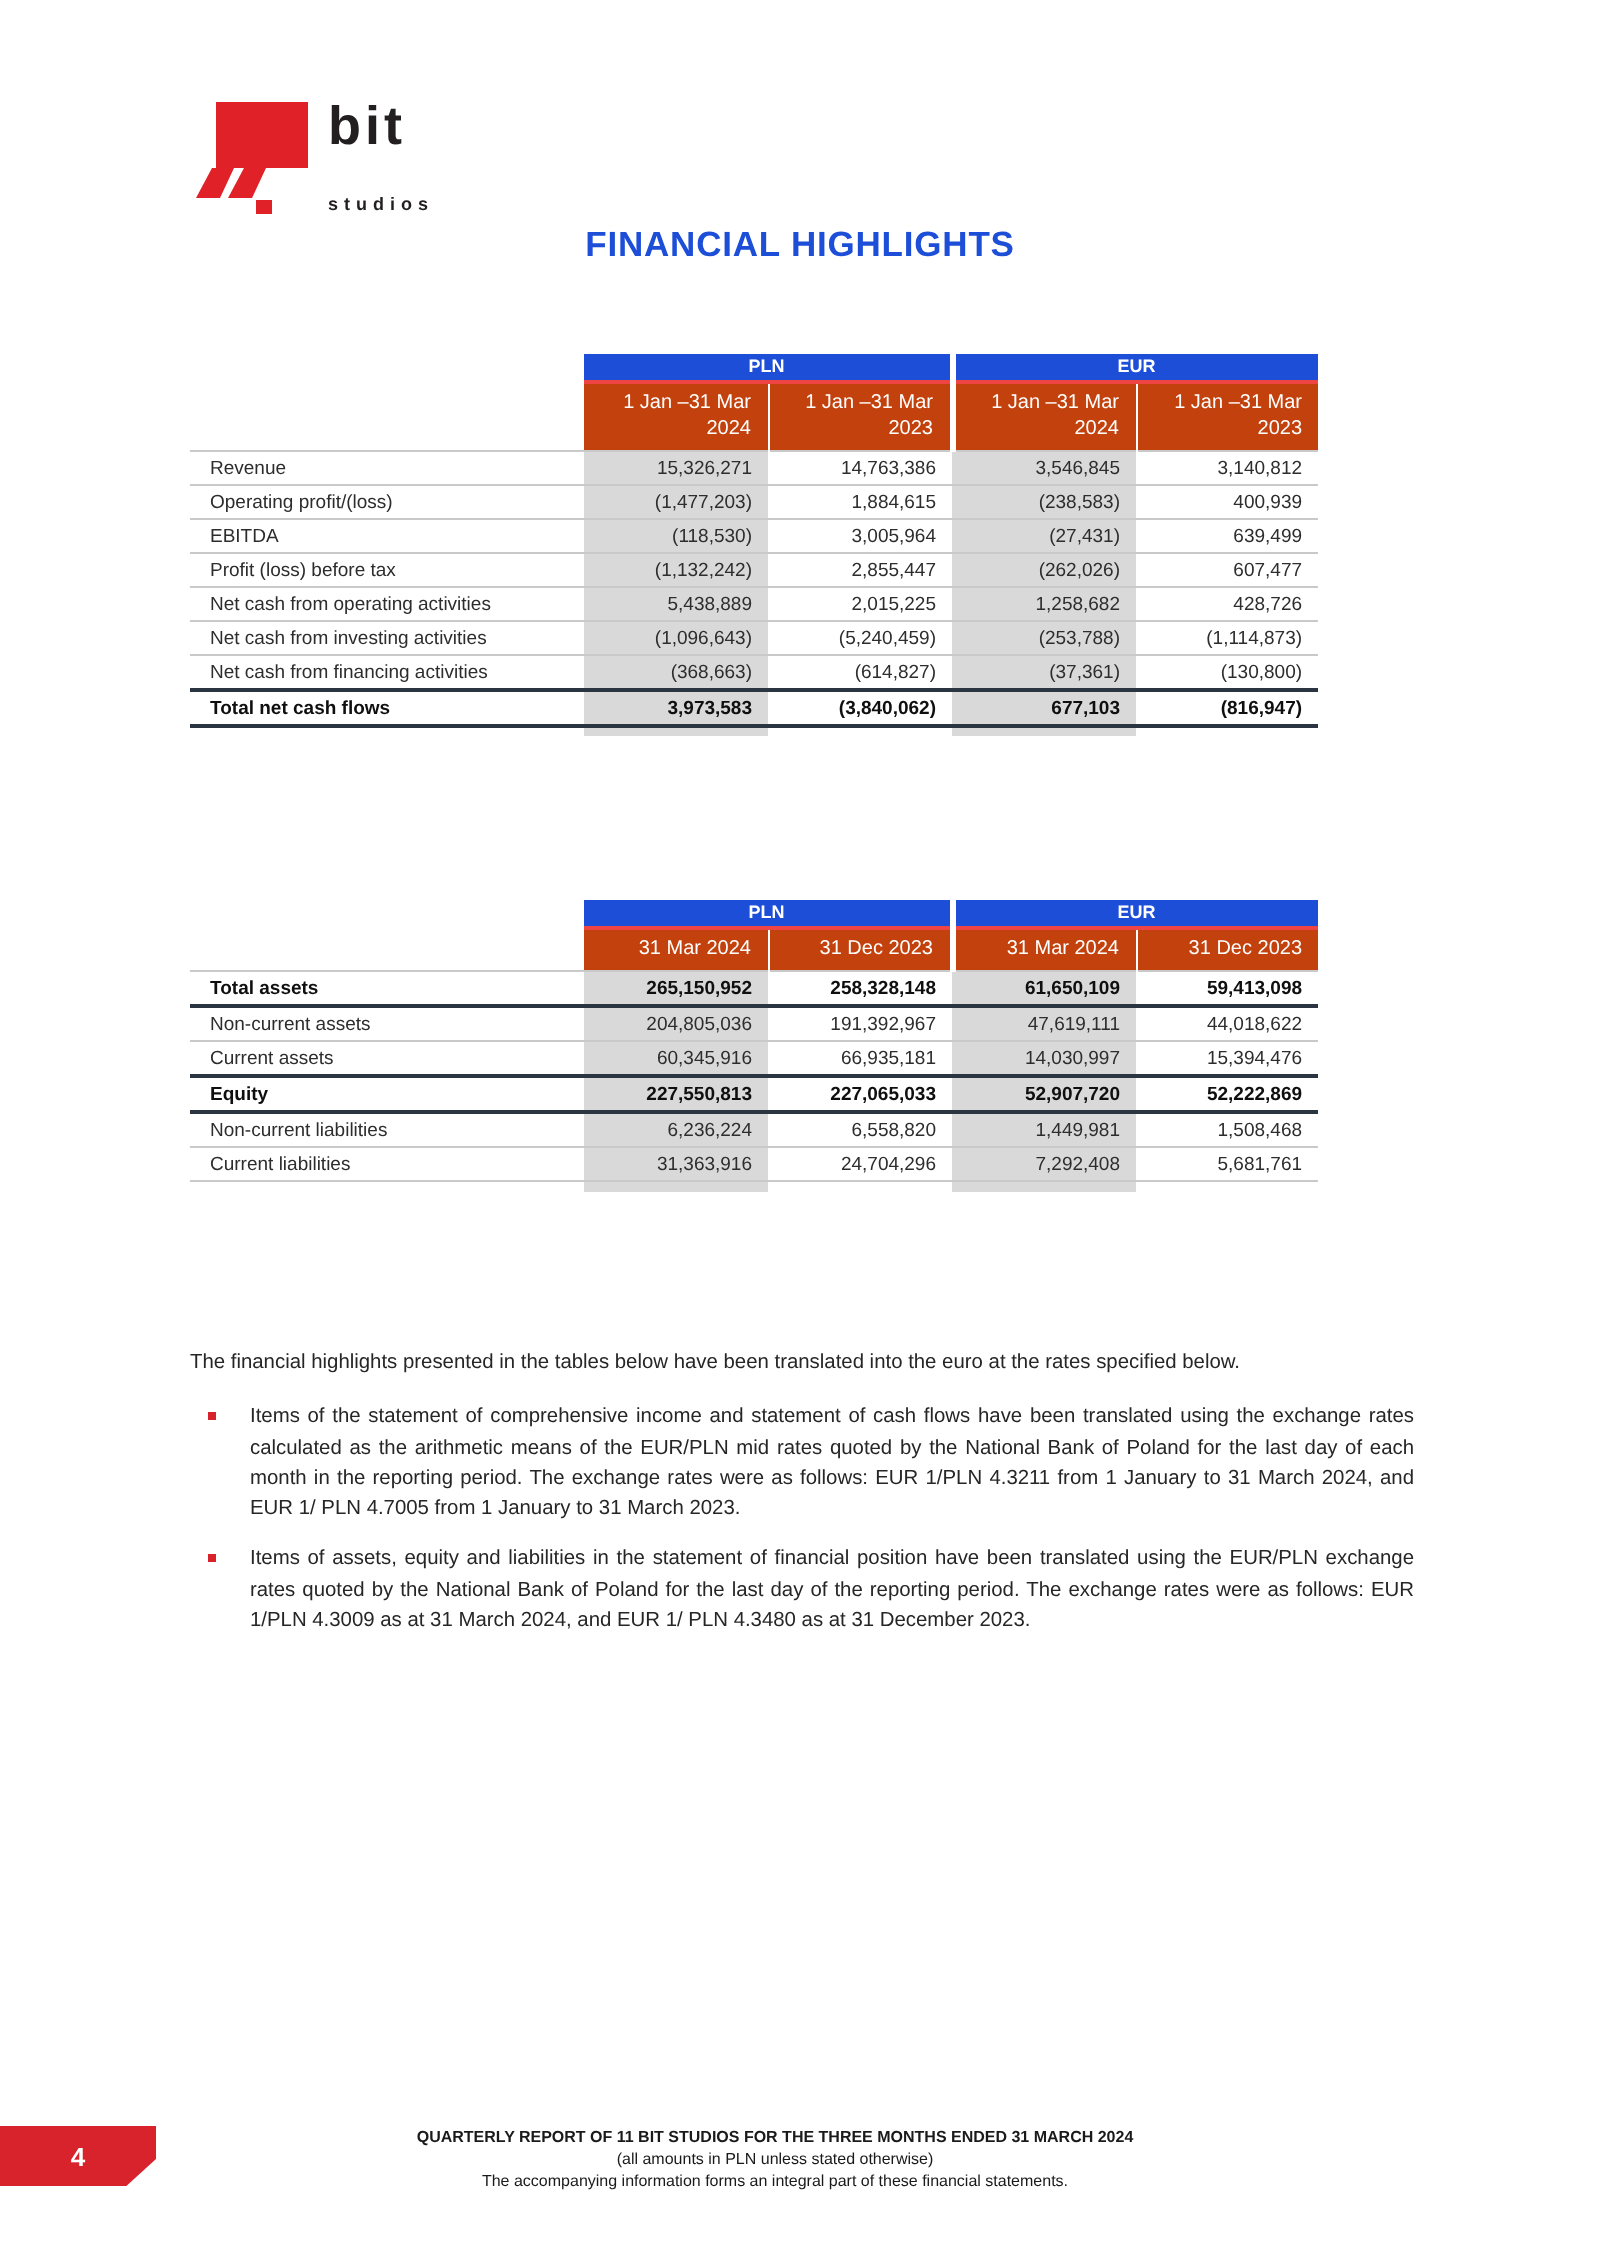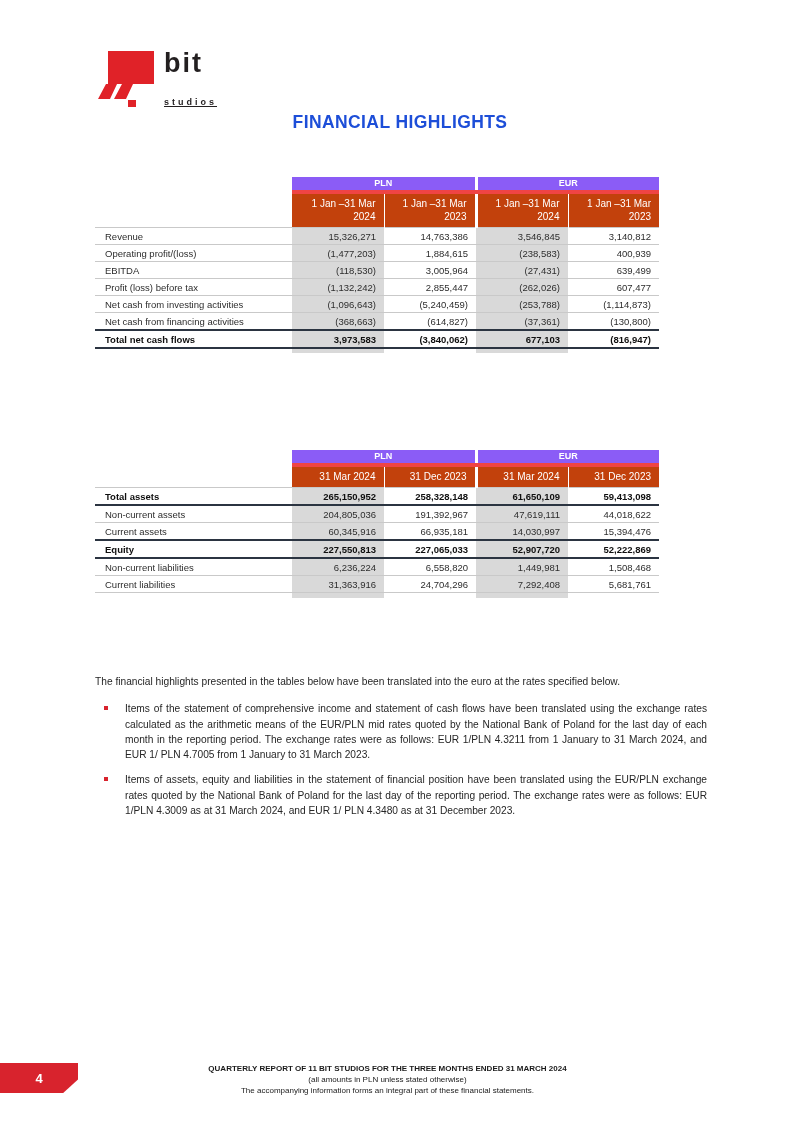--- a/index.html
+++ b/index.html
@@ -30,21 +30,20 @@
     color: #231f20;
     letter-spacing: 2px;
     line-height: 1;
   }
   .logo-sub {
     font-size: 9px;
     font-weight: bold;
     color: #231f20;
     letter-spacing: 3px;
     margin-top: 20px;
-    text-decoration: underline;
   }
 
   
   .page-title {
     position: absolute;
     top: 112px;
     left: 0;
     width: 100%;
     text-align: center;
     font-size: 17.5px;
@@ -65,28 +64,28 @@
     font-size: 9.5px;
     color: #2d2d2d;
   }
   col.c-label { width: 197px; }
   col.c-num   { width: 92px; }
   col.c-num-last { width: 91px; }
 
   th.empty-head { background: #ffffff; border: none; }
 
   th.grp {
-    background: #8b5cf6;
+    background: #1d4ed8;
     color: #ffffff;
     font-weight: bold;
     font-size: 9px;
     text-align: center;
     height: 13px;
     padding: 1px 0 2px;
-    border-bottom: 4px solid #ef4444;
+    border-bottom: 2px solid #ef4444;
   }
   th.per {
     background: #c2410c;
     color: #ffffff;
     font-weight: normal;
     font-size: 10px;
     text-align: right;
     vertical-align: bottom;
     padding: 3px 8px 4px;
     line-height: 1.3;
@@ -232,20 +231,27 @@
           <td class="num">3,005,964</td>
           <td class="num shade">(27,431)</td>
           <td class="num">639,499</td>
         </tr>
         <tr>
           <td class="lbl">Profit (loss) before tax</td>
           <td class="num shade">(1,132,242)</td>
           <td class="num">2,855,447</td>
           <td class="num shade">(262,026)</td>
           <td class="num">607,477</td>
+        </tr>
+        <tr>
+          <td class="lbl">Net cash from operating activities</td>
+          <td class="num shade">5,438,889</td>
+          <td class="num">2,015,225</td>
+          <td class="num shade">1,258,682</td>
+          <td class="num">428,726</td>
         </tr>
         <tr>
           <td class="lbl">Net cash from investing activities</td>
           <td class="num shade">(1,096,643)</td>
           <td class="num">(5,240,459)</td>
           <td class="num shade">(253,788)</td>
           <td class="num">(1,114,873)</td>
         </tr>
         <tr>
           <td class="lbl">Net cash from financing activities</td>

